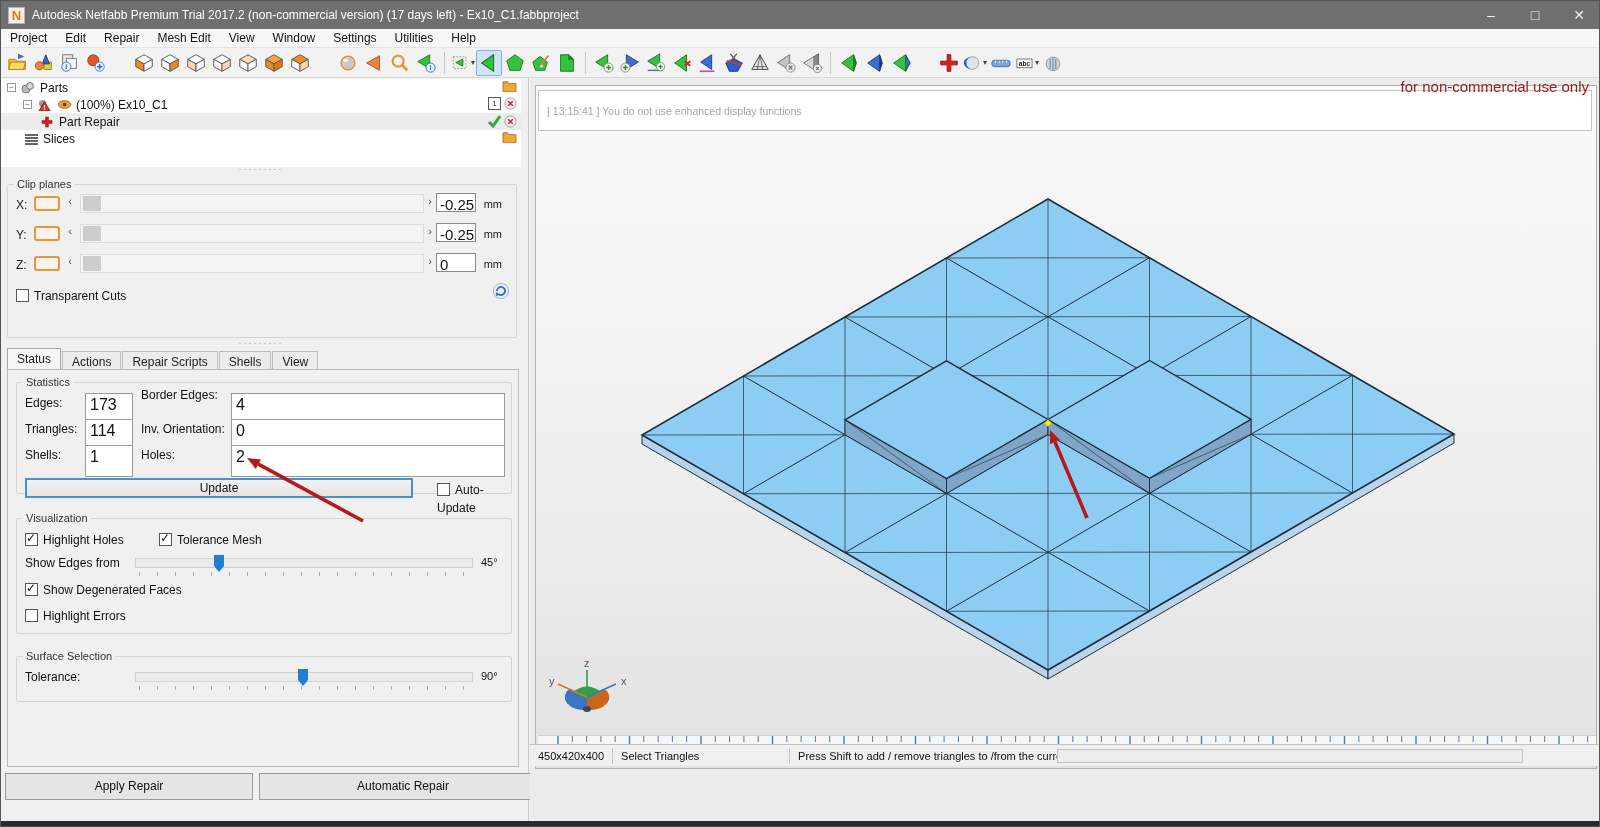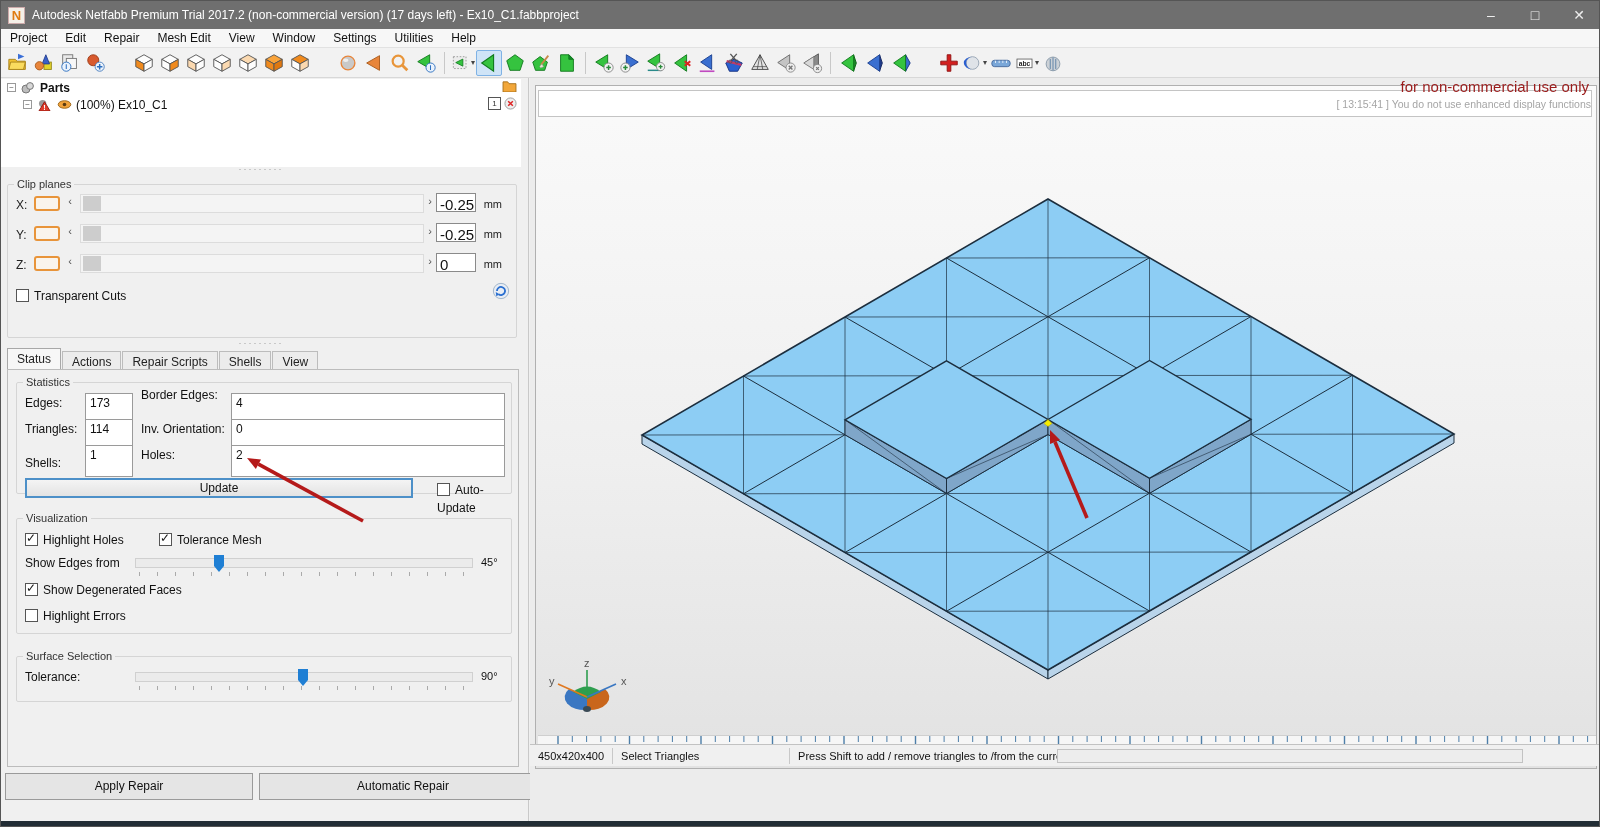--- a/index.html
+++ b/index.html
@@ -21,21 +21,21 @@
   .tb-sep{width:1px;height:22px;background:#c8c8c8;margin:0 5px;}
   .tb-gap{width:22px;}
   
   #leftpanel{position:absolute;left:0;top:77px;width:528px;height:743px;background:#f0f0f0;border-right:1px solid #c9c9c9;}
   #tree{position:absolute;left:0;top:1px;width:520px;height:88px;background:#fff;font-size:12px;color:#111;}
   .trow{position:relative;height:17px;display:flex;align-items:center;}
   .trow.sel{background:#ececec;}
   .texp{width:9px;height:9px;border:1px solid #999;background:#fff;font-size:8px;line-height:7px;text-align:center;color:#555;margin-right:4px;}
   .ticon{width:16px;height:14px;margin-right:4px;display:flex;align-items:center;justify-content:center;}
   .tright{position:absolute;right:4px;top:1px;display:flex;gap:3px;align-items:center;}
-  .bold{font-weight:bold;}
+  .bold{font-weight:normal;}
   .splitdots{position:absolute;left:0;width:520px;text-align:center;color:#999;font-size:9px;letter-spacing:2px;height:8px;line-height:6px;}
   fieldset{border:1px solid #d5d5d5;border-radius:2px;margin:0;padding:0;}
   legend{font-size:11px;color:#333;padding:0 3px;margin-left:6px;}
   
   #clip{position:absolute;left:6px;top:100px;width:510px;height:160px;background:#f0f0f0;}
   .cliprow{position:relative;height:30px;}
   .axis-label{position:absolute;left:8px;top:8px;font-size:12px;color:#222;}
   .clip-toggle{position:absolute;left:26px;top:6px;width:26px;height:15px;border:2px solid #e8943a;border-radius:3px;background:#faf4ec;}
   .arrow-btn{position:absolute;top:5px;font-size:11px;color:#555;width:12px;text-align:center;}
   .clip-track{position:absolute;left:72px;right:92px;top:4px;height:19px;background:#f4f4f4;border:1px solid #dcdcdc;}
@@ -45,33 +45,33 @@
   .cb{display:inline-block;width:13px;height:13px;border:1px solid #555;background:#fff;position:relative;vertical-align:-2px;margin-right:5px;}
   .cb.checked:after{content:"✓";position:absolute;left:0px;top:-3px;font-size:12px;color:#1a1a1a;}
   .cbl{font-size:12px;color:#111;}
   
   #tabs{position:absolute;left:6px;top:271px;height:20px;display:flex;align-items:flex-end;}
   .tab{font-size:12px;color:#222;padding:3px 9px;border:1px solid #bcbcbc;border-bottom:none;background:#ececec;margin-right:1px;height:18px;}
   .tab.active{background:#f7f7f7;height:21px;border-color:#a8a8a8;position:relative;z-index:2;text-align:right;}
   #tabpanel{position:absolute;left:6px;top:291px;width:512px;height:398px;border:1px solid #bcbcbc;background:#f0f0f0;}
   
   .statlabel{position:absolute;font-size:12px;color:#111;}
-  .statinput{position:absolute;height:32px;border:1px solid #9a9a9a;background:#fff;font-size:12px;padding:2px 4px;color:#111;}
+  .statinput{position:absolute;height:32px;border:1px solid #9a9a9a;background:#fff;font-size:16px;padding:2px 4px;color:#111;}
   #updatebtn{position:absolute;left:8px;top:90px;width:388px;height:20px;background:linear-gradient(#f4f4f4,#e3e3e3);border:2px solid #4d90c8;font-size:12px;color:#111;text-align:center;line-height:16px;}
   
   .vslider{position:absolute;height:10px;background:#ebebeb;border:1px solid #d0d0d0;}
   .vthumb{position:absolute;top:-4px;width:10px;height:17px;background:#1f7fd4;clip-path:polygon(0 0,100% 0,100% 65%,50% 100%,0 65%);}
   .tickrow{position:absolute;height:4px;background:repeating-linear-gradient(90deg,#aaa 0 1px,transparent 1px 18px);}
   .degval{position:absolute;font-size:11px;color:#111;}
   
   .bigbtn{position:absolute;height:27px;background:#e5e5e5;border:1px solid #9a9a9a;font-size:12px;color:#111;text-align:center;line-height:25px;}
   
   #viewport{position:absolute;left:529px;top:77px;width:1071px;height:743px;background:#ececec;}
   #vframe{position:absolute;left:5px;top:7px;width:1062px;height:684px;border:1px solid #b0b0b0;background:linear-gradient(180deg,#fafafa 0%,#efefef 55%,#e2e2e2 100%);overflow:hidden;}
-  #msgbox{position:absolute;left:2px;top:4px;width:1054px;height:27px;background:#fff;border:1px solid #c4c4c4;font-size:10.5px;color:#a5a5a5;display:flex;align-items:center;padding-left:8px;justify-content:flex-end;}
+  #msgbox{position:absolute;left:2px;top:4px;width:1054px;height:41px;background:#fff;border:1px solid #c4c4c4;font-size:10.5px;color:#a5a5a5;display:flex;align-items:center;padding-left:8px;}
   #watermark{position:absolute;right:12px;top:0px;font-size:15px;color:#9b1c1c;z-index:5;}
   #modelsvg{position:absolute;left:0;top:0;}
   #ruler{position:absolute;left:2px;bottom:2px;width:1058px;height:31px;background:#f6f6f6;border-top:1px solid #cfcfcf;}
   
   #statusbar{position:absolute;left:529px;top:743px;width:1071px;height:22px;background:#f0f0f0;border-top:1px solid #c2c2c2;font-size:11px;color:#111;display:flex;align-items:center;}
   .sb-sep{width:1px;height:16px;background:#c8c8c8;margin:0 8px;}
   #sb-progress{position:absolute;right:78px;top:4px;width:466px;height:14px;border:1px solid #c2c2c2;background:#ededed;}
   #bottomstrip{position:absolute;left:0;top:820px;width:1600px;height:7px;background:#222d35;}
   #overlay{position:absolute;left:0;top:0;width:1600px;height:827px;pointer-events:none;z-index:40;}
   svg{display:block;}
@@ -390,20 +390,50 @@
               <ellipse cx="8" cy="5" rx="7" ry="4.2" fill="#f0a23a" stroke="#9a6316"></ellipse>
               <circle cx="8" cy="5" r="2" fill="#5a3a10"></circle>
             </svg>
         </span>
         <span>(100%) Ex10_C1</span>
         <span class="tright">
           <span style="display:inline-block;width:13px;height:13px;border:1px solid #555;background:#fff;font-size:8px;text-align:center;line-height:12px;color:#333;">1</span>
           <svg viewBox="0 0 14 14" width="13" height="13">
               <circle cx="7" cy="7" r="6" fill="#eee" stroke="#999"></circle>
               <path d="M4.5 4.5 l5 5 M9.5 4.5 l-5 5" stroke="#d22" stroke-width="1.6"></path>
+            </svg>
+        </span>
+      </div>
+      <div class="trow sel" style="padding-left:38px;">
+        <span class="ticon">
+          <svg viewBox="0 0 13 13" width="12" height="12">
+              <path d="M5 1 h3 v4 h4 v3 h-4 v4 h-3 v-4 H1 v-3 h4 Z" fill="#d21f1f" stroke="#8f1010" stroke-width=".6"></path>
+            </svg>
+        </span>
+        <span>Part Repair</span>
+        <span class="tright">
+          <svg viewBox="0 0 14 14" width="14" height="14">
+              <path d="M2 8 l4 4 L13 2" fill="none" stroke="#2ea83a" stroke-width="3"></path>
+            </svg>
+          <svg viewBox="0 0 14 14" width="13" height="13">
+              <circle cx="7" cy="7" r="6" fill="#eee" stroke="#999"></circle>
+              <path d="M4.5 4.5 l5 5 M9.5 4.5 l-5 5" stroke="#d22" stroke-width="1.6"></path>
+            </svg>
+        </span>
+      </div>
+      <div class="trow" style="padding-left:22px;">
+        <span class="ticon">
+          <svg viewBox="0 0 15 12" width="15" height="12">
+              <path d="M1 2 h13 M1 5 h13 M1 8 h13 M1 11 h13" stroke="#333" stroke-width="1.6"></path>
+            </svg>
+        </span>
+        <span class="bold">Slices</span>
+        <span class="tright">
+          <svg viewBox="0 0 16 13" width="15" height="12">
+              <path d="M1 2 h5 l1.5 2 H15 v9 H1 Z" fill="#f2a73a" stroke="#a8701a"></path>
             </svg>
         </span>
       </div>
     </div>
 
     <div class="splitdots" style="top:88px;">·········</div>
 
     <fieldset id="clip">
       <legend>Clip planes</legend>
       <div class="cliprow">
@@ -464,21 +494,21 @@
         <legend>Statistics</legend>
         <div style="position:relative;height:100px;">
           <span class="statlabel" style="left:8px;top:8px;">Edges:</span>
           <span class="statinput" style="left:68px;top:5px;width:48px;">173</span>
           <span class="statlabel" style="left:124px;top:0;">Border Edges:</span>
           <span class="statinput" style="left:214px;top:5px;width:274px;">4</span>
           <span class="statlabel" style="left:8px;top:34px;">Triangles:</span>
           <span class="statinput" style="left:68px;top:31px;width:48px;">114</span>
           <span class="statlabel" style="left:124px;top:34px;">Inv. Orientation:</span>
           <span class="statinput" style="left:214px;top:31px;width:274px;">0</span>
-          <span class="statlabel" style="left:8px;top:68px;">Shells:</span>
+          <span class="statlabel" style="left:8px;top:60px;">Shells:</span>
           <span class="statinput" style="left:68px;top:57px;width:48px;">1</span>
           <span class="statlabel" style="left:124px;top:60px;">Holes:</span>
           <span class="statinput" style="left:214px;top:57px;width:274px;">2</span>
           <div id="updatebtn">Update</div>
           <span style="position:absolute;left:420px;top:92px;"><span class="cb"></span><span class="cbl">Auto-Update</span></span>
         </div>
       </fieldset>
 
       <fieldset style="position:absolute;left:8px;top:142px;width:496px;height:122px;">
         <legend>Visualization</legend>

